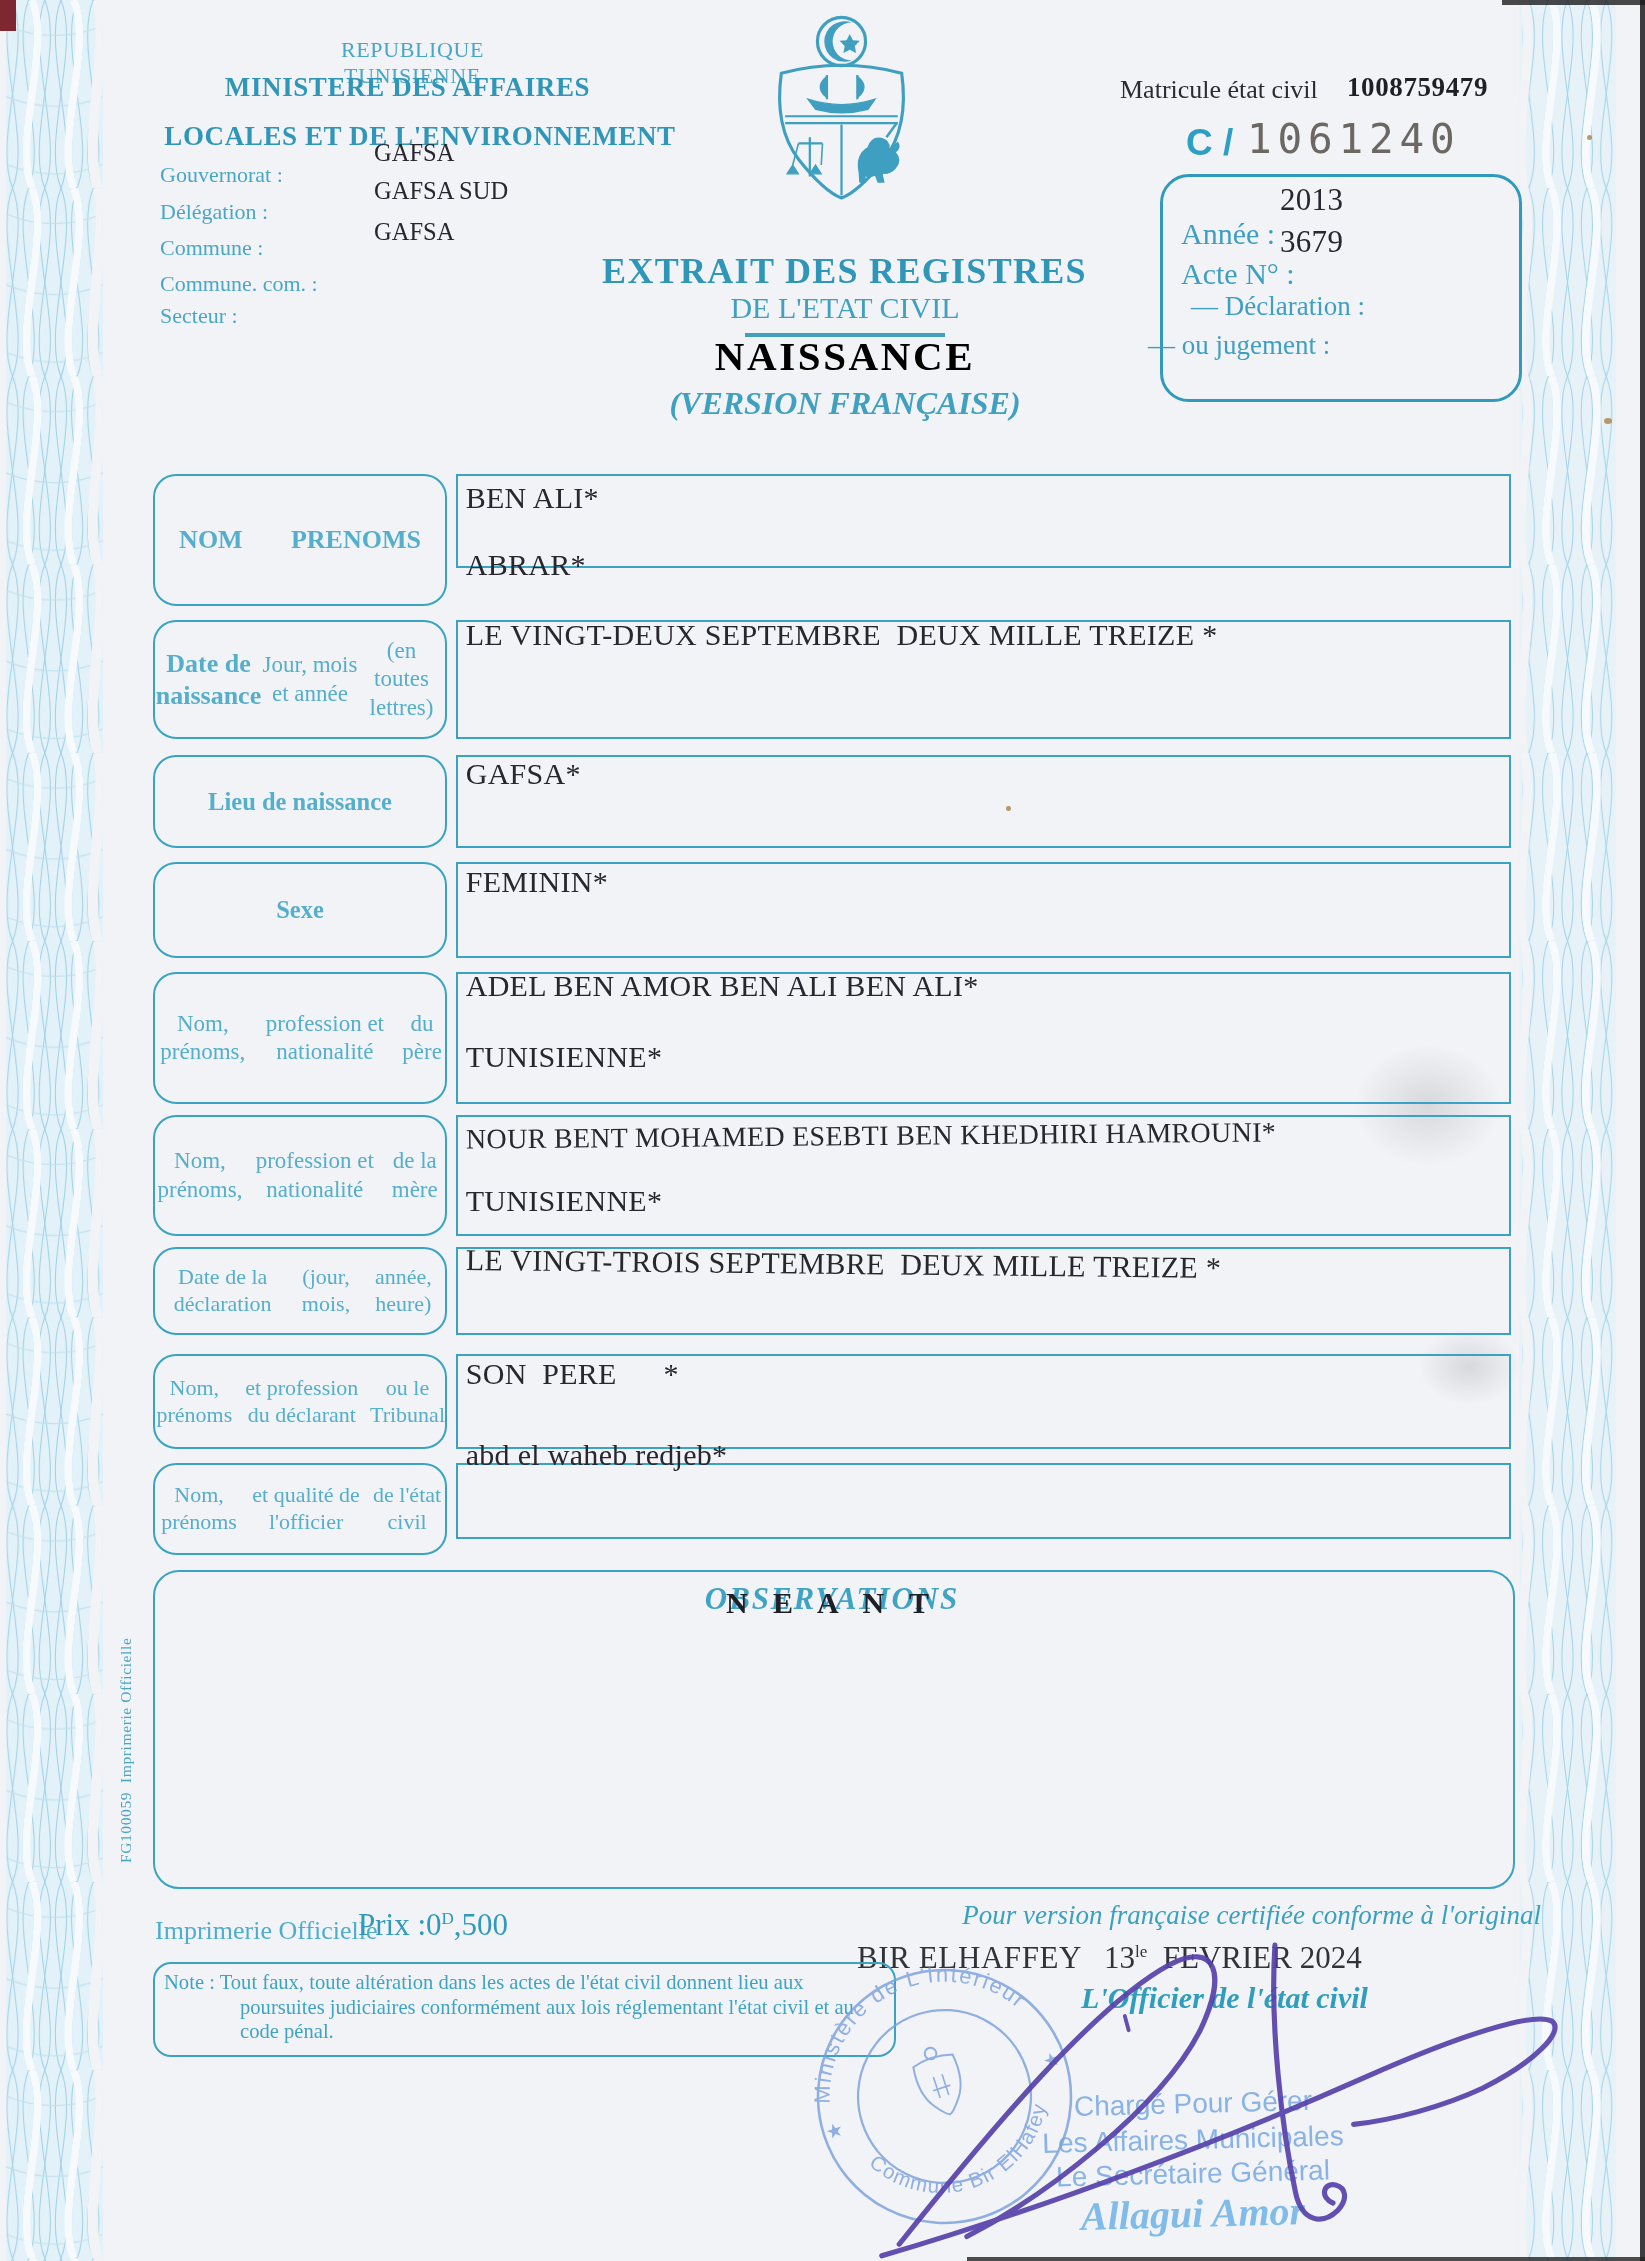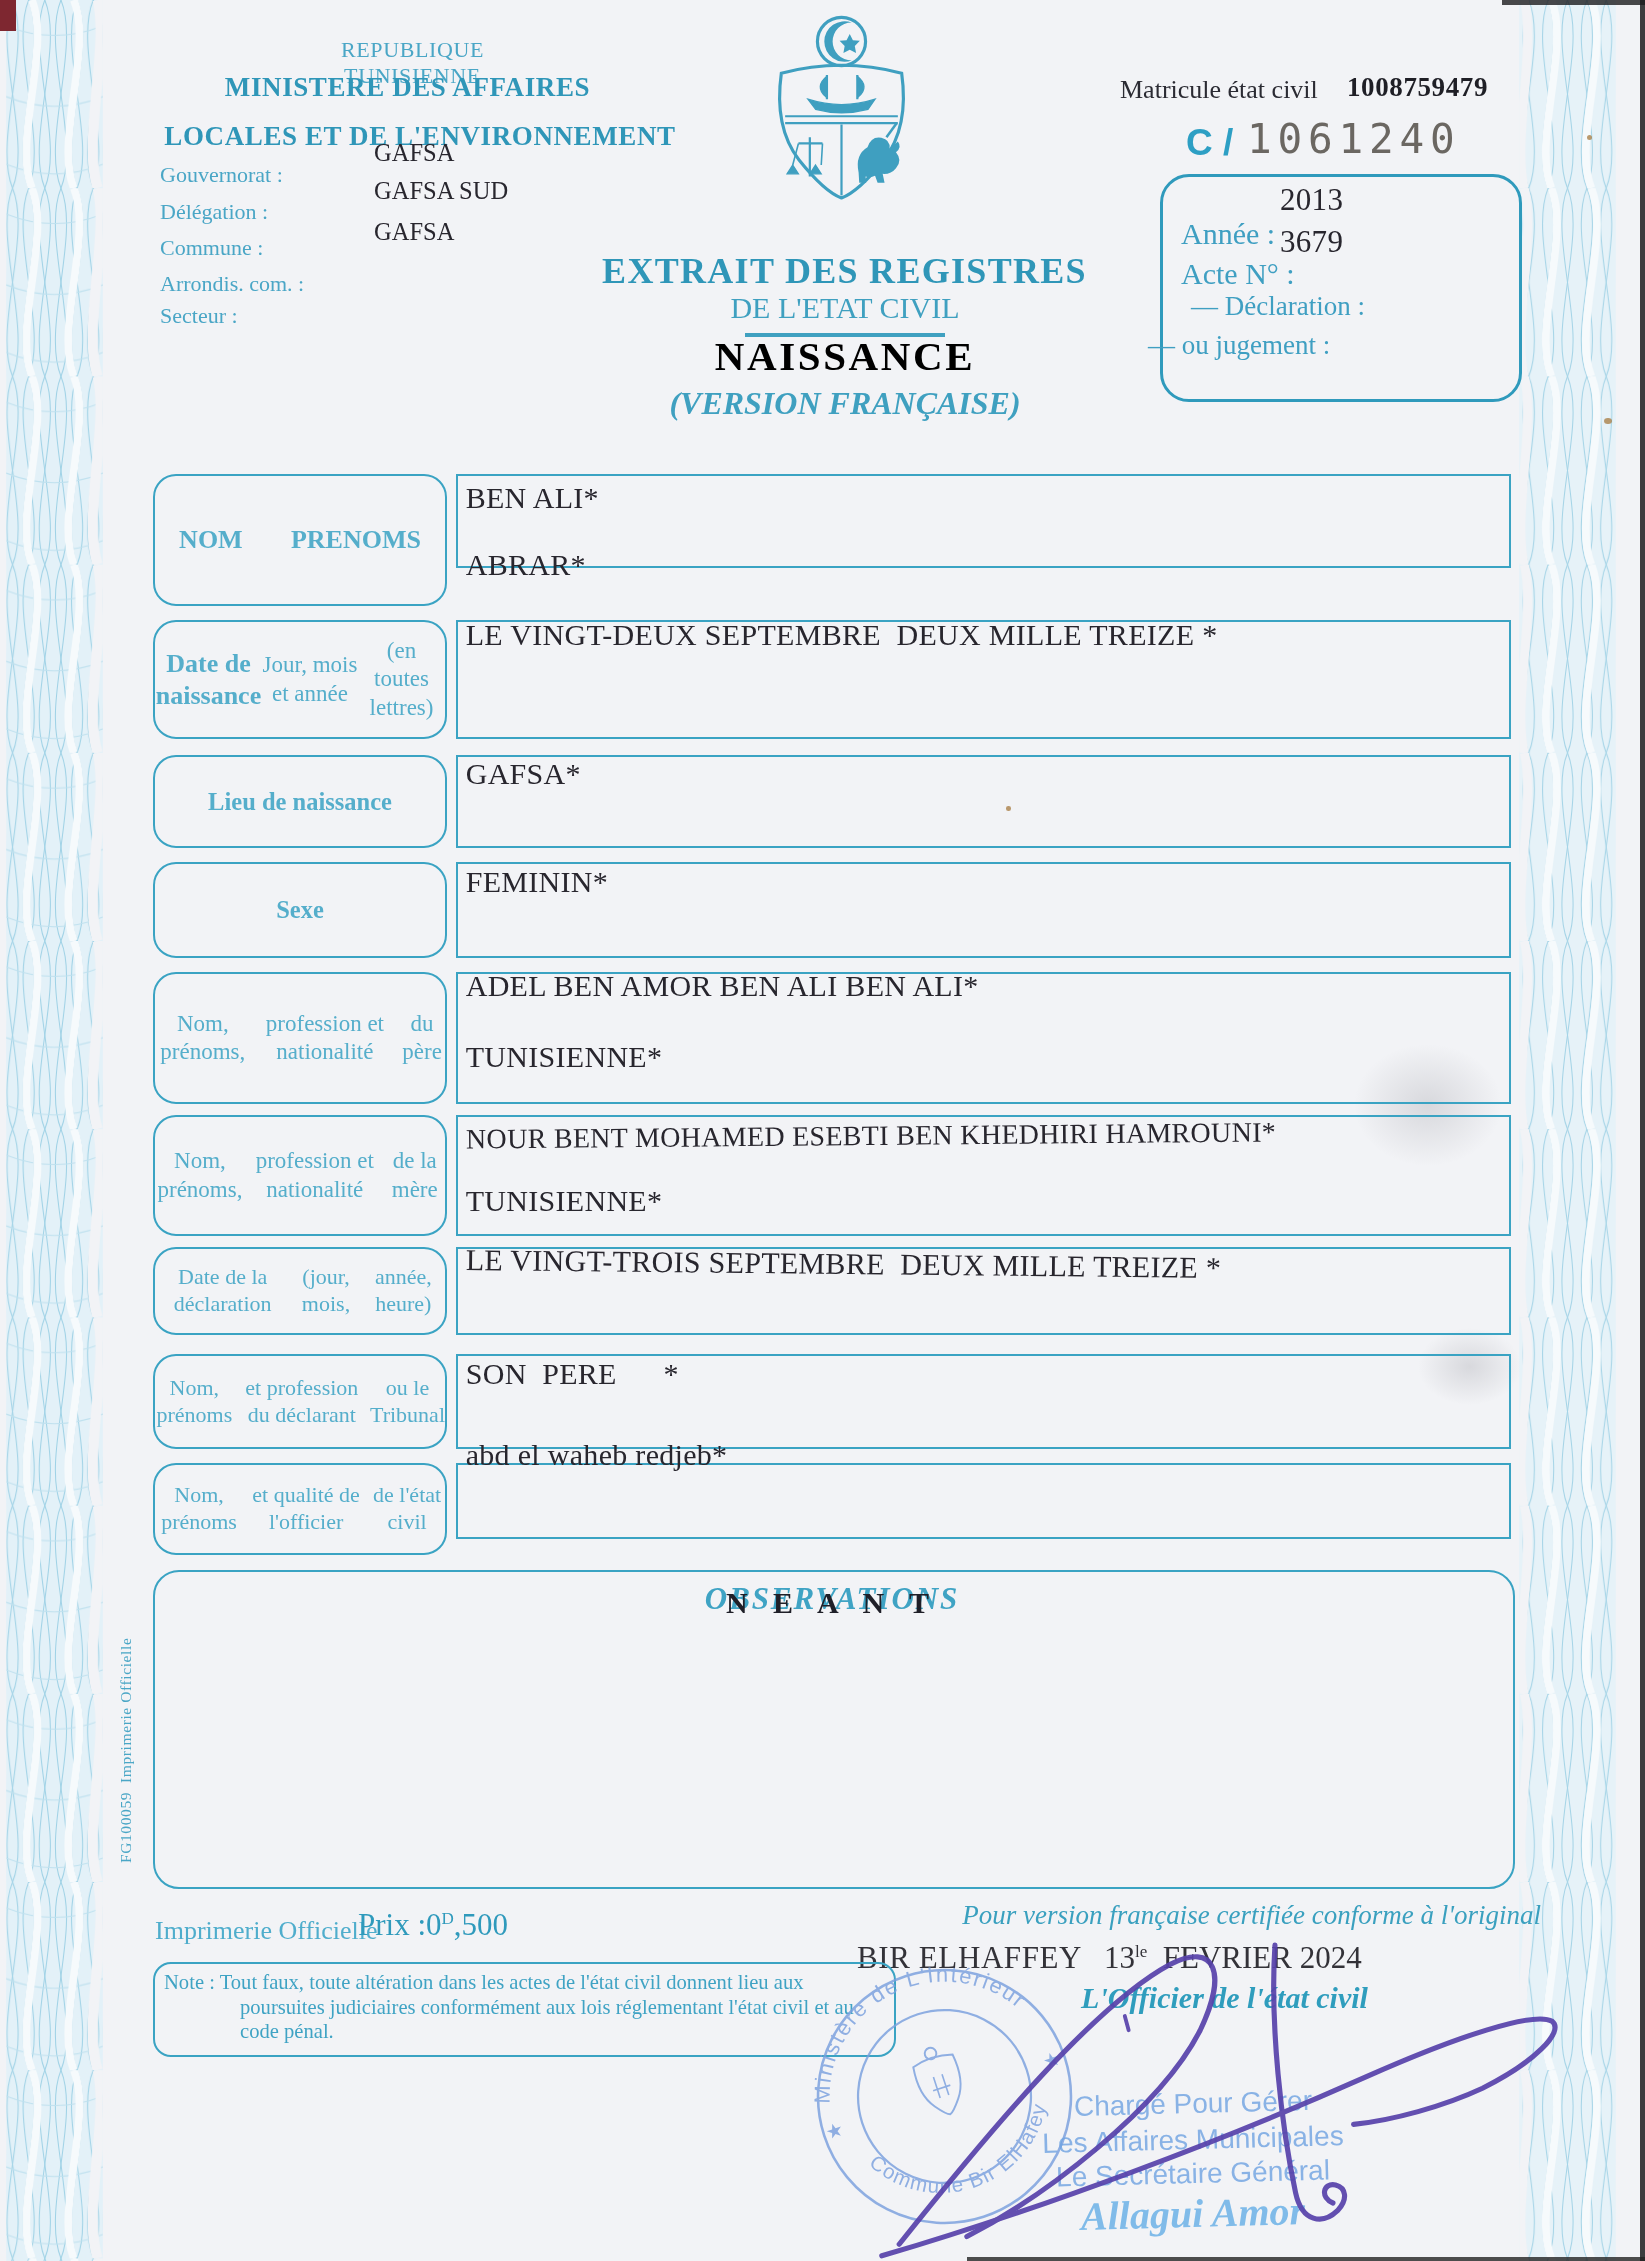--- a/index.html
+++ b/index.html
@@ -97,21 +97,21 @@
   <div class="smudge" style="left:1354px;top:1044px;width:148px;height:122px;"></div>
   <div class="smudge" style="left:1418px;top:1328px;width:103px;height:77px;"></div>
 
   <div class="abs" style="left:277px;top:37px;width:271px;text-align:center;font-size:22px;color:#4aa6c6;letter-spacing:0.6px;">REPUBLIQUE TUNISIENNE</div>
   <div class="abs hdr-bold" style="left:224px;top:72px;width:367px;text-align:center;font-size:27px;">MINISTERE DES AFFAIRES</div>
   <div class="abs hdr-bold" style="left:162px;top:121px;width:516px;text-align:center;font-size:27px;">LOCALES ET DE L'ENVIRONNEMENT</div>
 
   <div class="abs admin-label" style="left:160px;top:162px;">Gouvernorat :</div>
   <div class="abs admin-label" style="left:160px;top:199px;">Délégation :</div>
   <div class="abs admin-label" style="left:160px;top:235px;">Commune :</div>
-  <div class="abs admin-label" style="left:160px;top:271px;">Arrondis. com. :</div>
+  <div class="abs admin-label" style="left:160px;top:271px;">Commune. com. :</div>
   <div class="abs admin-label" style="left:160px;top:303px;">Secteur :</div>
 
   <div class="abs admin-value" style="left:374px;top:139px;">GAFSA</div>
   <div class="abs admin-value" style="left:374px;top:177px;">GAFSA SUD</div>
   <div class="abs admin-value" style="left:374px;top:218px;">GAFSA</div>
 
   <svg class="abs" style="left:761px;top:13px;" width="161" height="190" viewBox="0 0 250 300">
     <g fill="none" stroke="#3f9fc0" stroke-width="5">
       <circle cx="125" cy="45" r="38"></circle>
       <path d="M141 15 a32 32 0 1 0 0 60 a25 25 0 1 1 0 -60" fill="#3f9fc0" stroke="none"></path>

